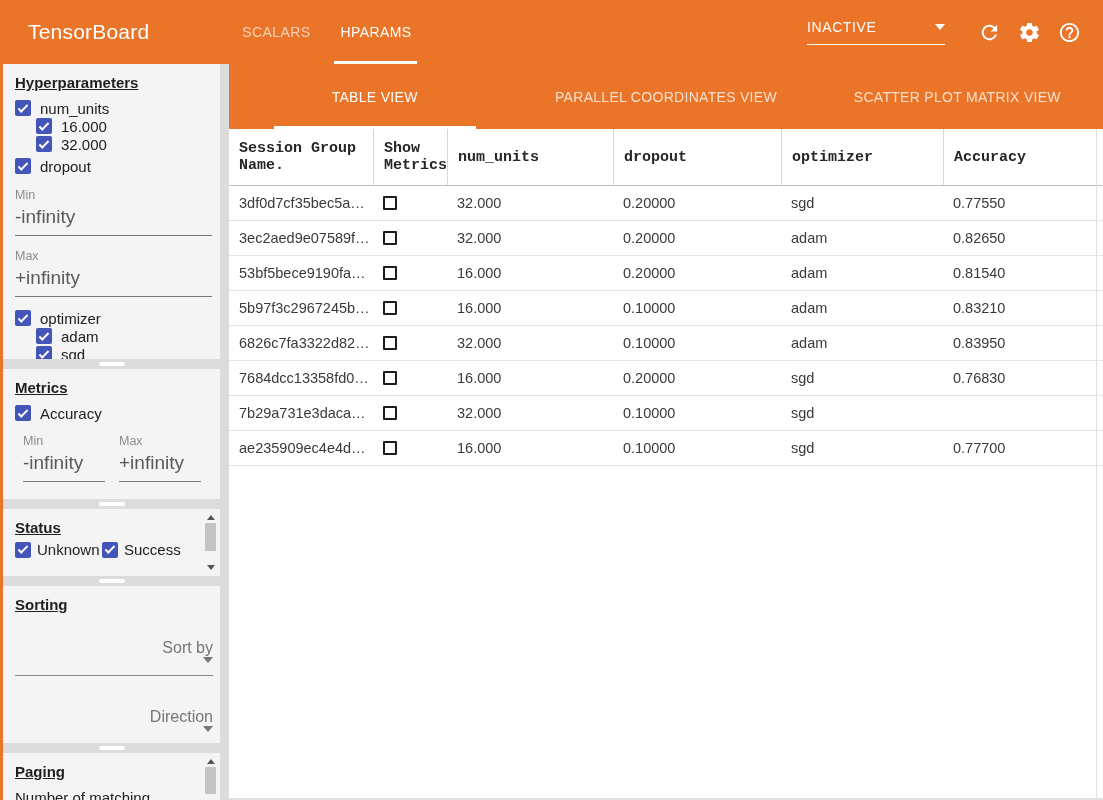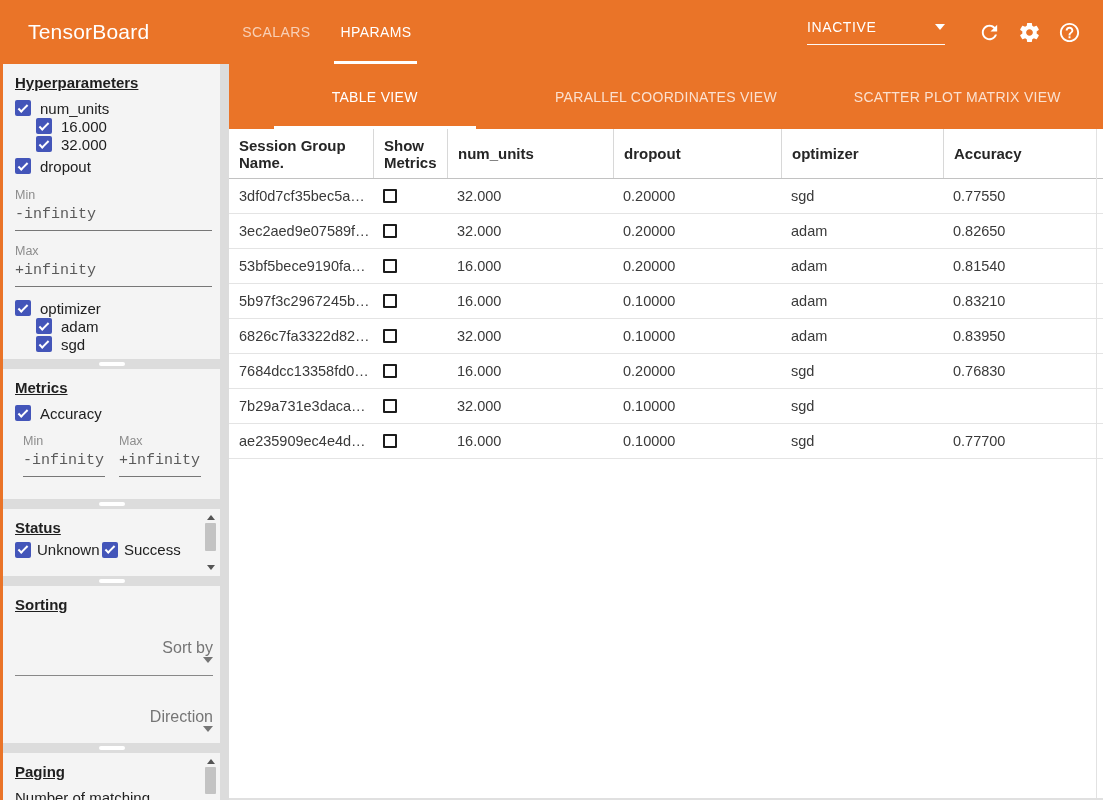--- a/index.html
+++ b/index.html
@@ -50,21 +50,21 @@
   .cbrow.child { margin-left:21px; margin-top:0; }
   .cb { width:16px; height:16px; flex:0 0 16px; background:#4355b9; border-radius:2px;
         display:flex; align-items:center; justify-content:center; cursor:pointer; }
   .cb .tick { width:10px; height:5px; border-left:2px solid #fff; border-bottom:2px solid #fff;
               transform:rotate(-45deg); margin-bottom:2px; }
   .cblabel { font-size:15px; color:#212121; }
 
   .field { margin-top:13px; width:197px; }
   .flabel { font-size:12.5px; color:#8d8d8d; }
   .field input { display:block; width:100%; border:none; outline:none; background:transparent;
-                 border-bottom:1px solid #777; font-family:Liberation Mono, monospace; font-size:15px; color:#4d7c0f;
+                 border-bottom:1px solid #777; font-family:Liberation Sans, sans-serif; font-size:19px; color:#4d7c0f;
                  padding:4px 0 7px 0; }
   .field input::placeholder { color:#5a5a5a; opacity:1; }
   .minmax-row { display:flex; gap:14px; margin-left:8px; margin-top:12px; }
   .minmax-row .field { margin-top:0; width:82px; }
 
   .status-grid { display:grid; grid-template-columns:87px auto; row-gap:16px; margin-top:0; width:192px; }
   .status-grid .cbrow { margin-top:0; gap:6px; min-height:19px; }
 
   .vscroll { position:absolute; right:3px; top:6px; bottom:6px; width:13px;
              display:flex; flex-direction:column; align-items:center; cursor:pointer; }
@@ -87,21 +87,21 @@
   main { flex:1; display:flex; flex-direction:column; background:#fff; position:relative;
          border-bottom:2px solid #e0e0e0; }
   .viewtabs { height:65px; flex:0 0 65px; background:#ea7428; display:flex; }
   .viewtab { flex:1; display:flex; align-items:center; justify-content:center; color:rgba(255,255,255,.78);
              font-size:14px; letter-spacing:.3px; position:relative; cursor:pointer; }
   .viewtab.active { color:#fff; }
   .viewtab.active::after { content:""; position:absolute; bottom:0; left:calc(50% - 101px);
                            width:202px; height:3px; background:#fff; }
 
   .thead, .tr { display:grid; grid-template-columns:144px 74px 166px 168px 162px 1fr; }
-  .thead { height:50px; border-bottom:1px solid #c2c2c2; }
+  .thead { height:57px; border-bottom:1px solid #c2c2c2;font-family:Liberation Mono, monospace; }
   .th { display:flex; align-items:center; padding:0 8px 0 10px; font-weight:bold; font-size:15px;
         color:#262626; border-left:1px solid #d8d8d8; line-height:17px; }
   .th:first-child { border-left:none; }
   .tr { height:35px; border-bottom:1px solid #e4e4e4; }
   .td { display:flex; align-items:center; padding-left:10px; font-size:14.5px; color:#3a3a3a;
         overflow:hidden; white-space:nowrap; }
   .rowcb { width:14px; height:14px; border:2px solid #1c1c1c; border-radius:1px; background:#fff;
            cursor:pointer; flex:0 0 auto; }
   .gutter { position:absolute; top:65px; bottom:0; right:6px; width:0; border-left:1px solid #e2e2e2; }
 </style>

